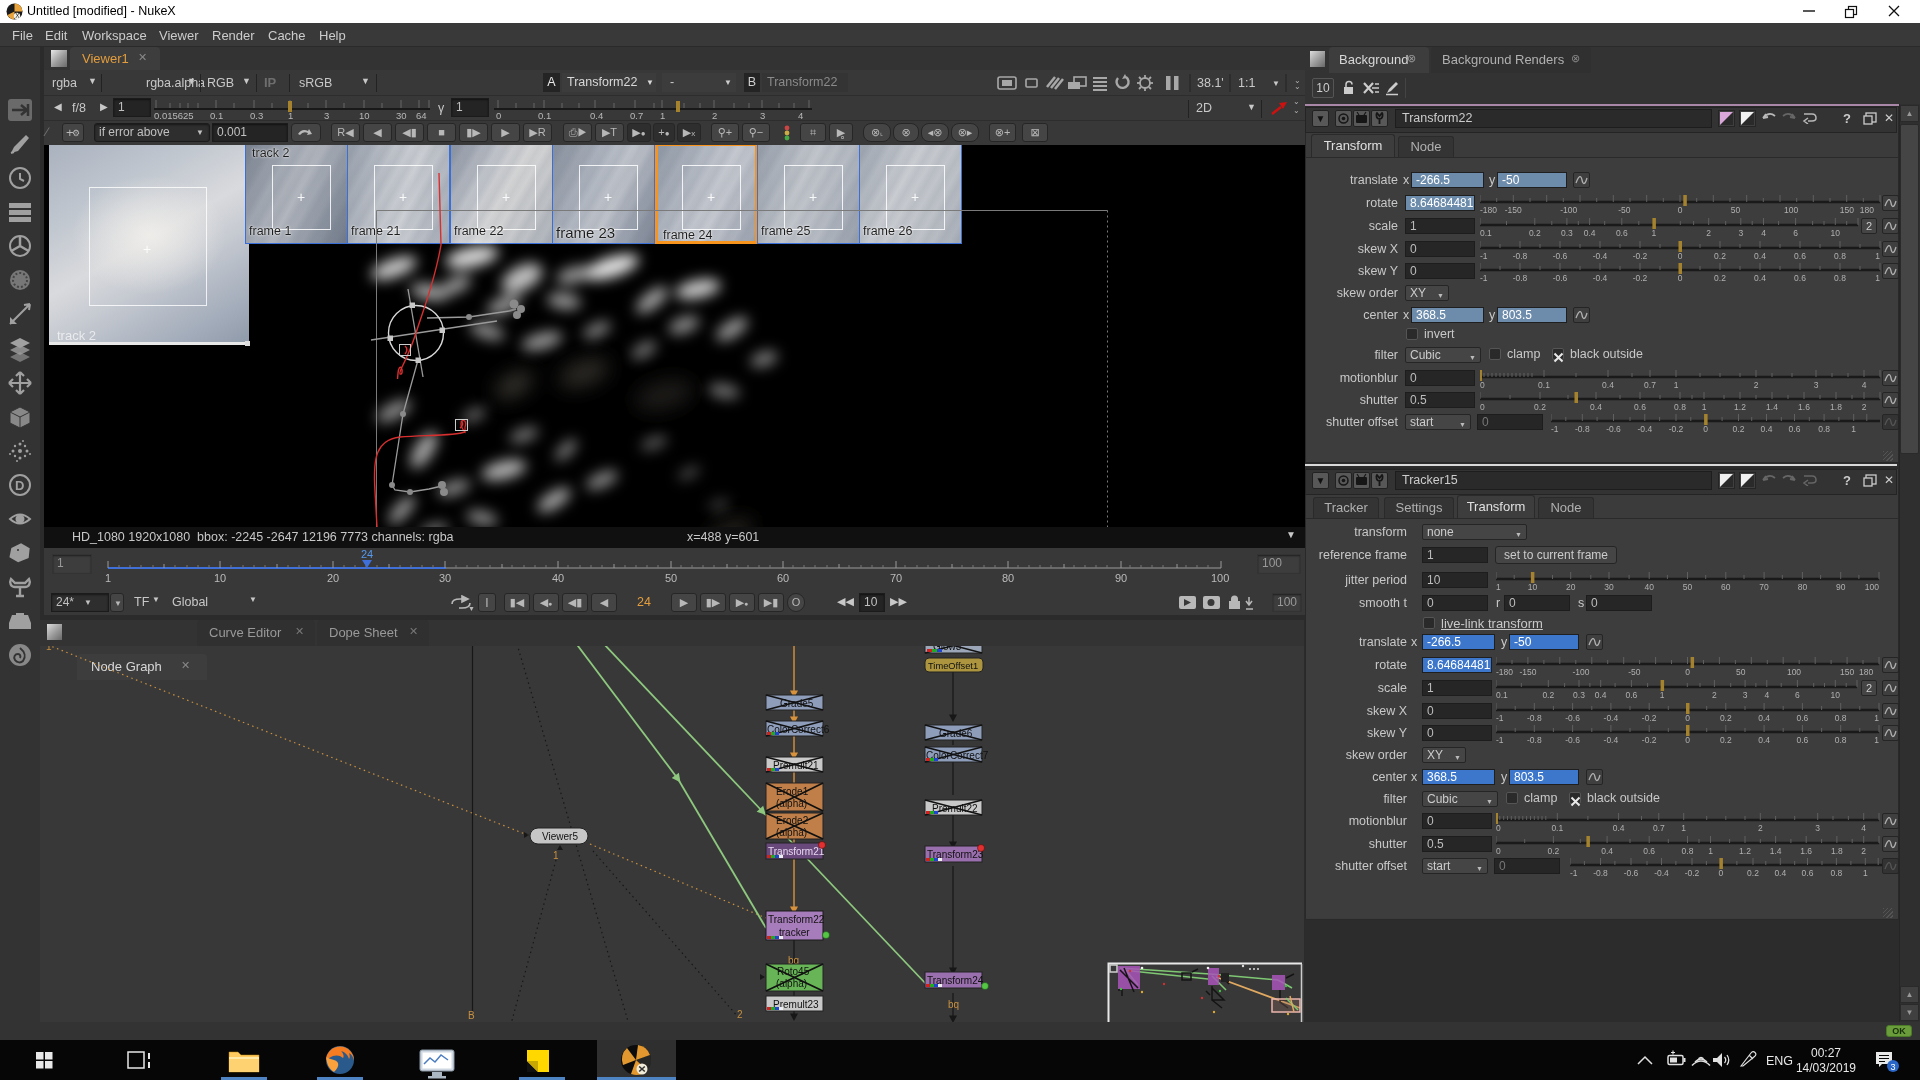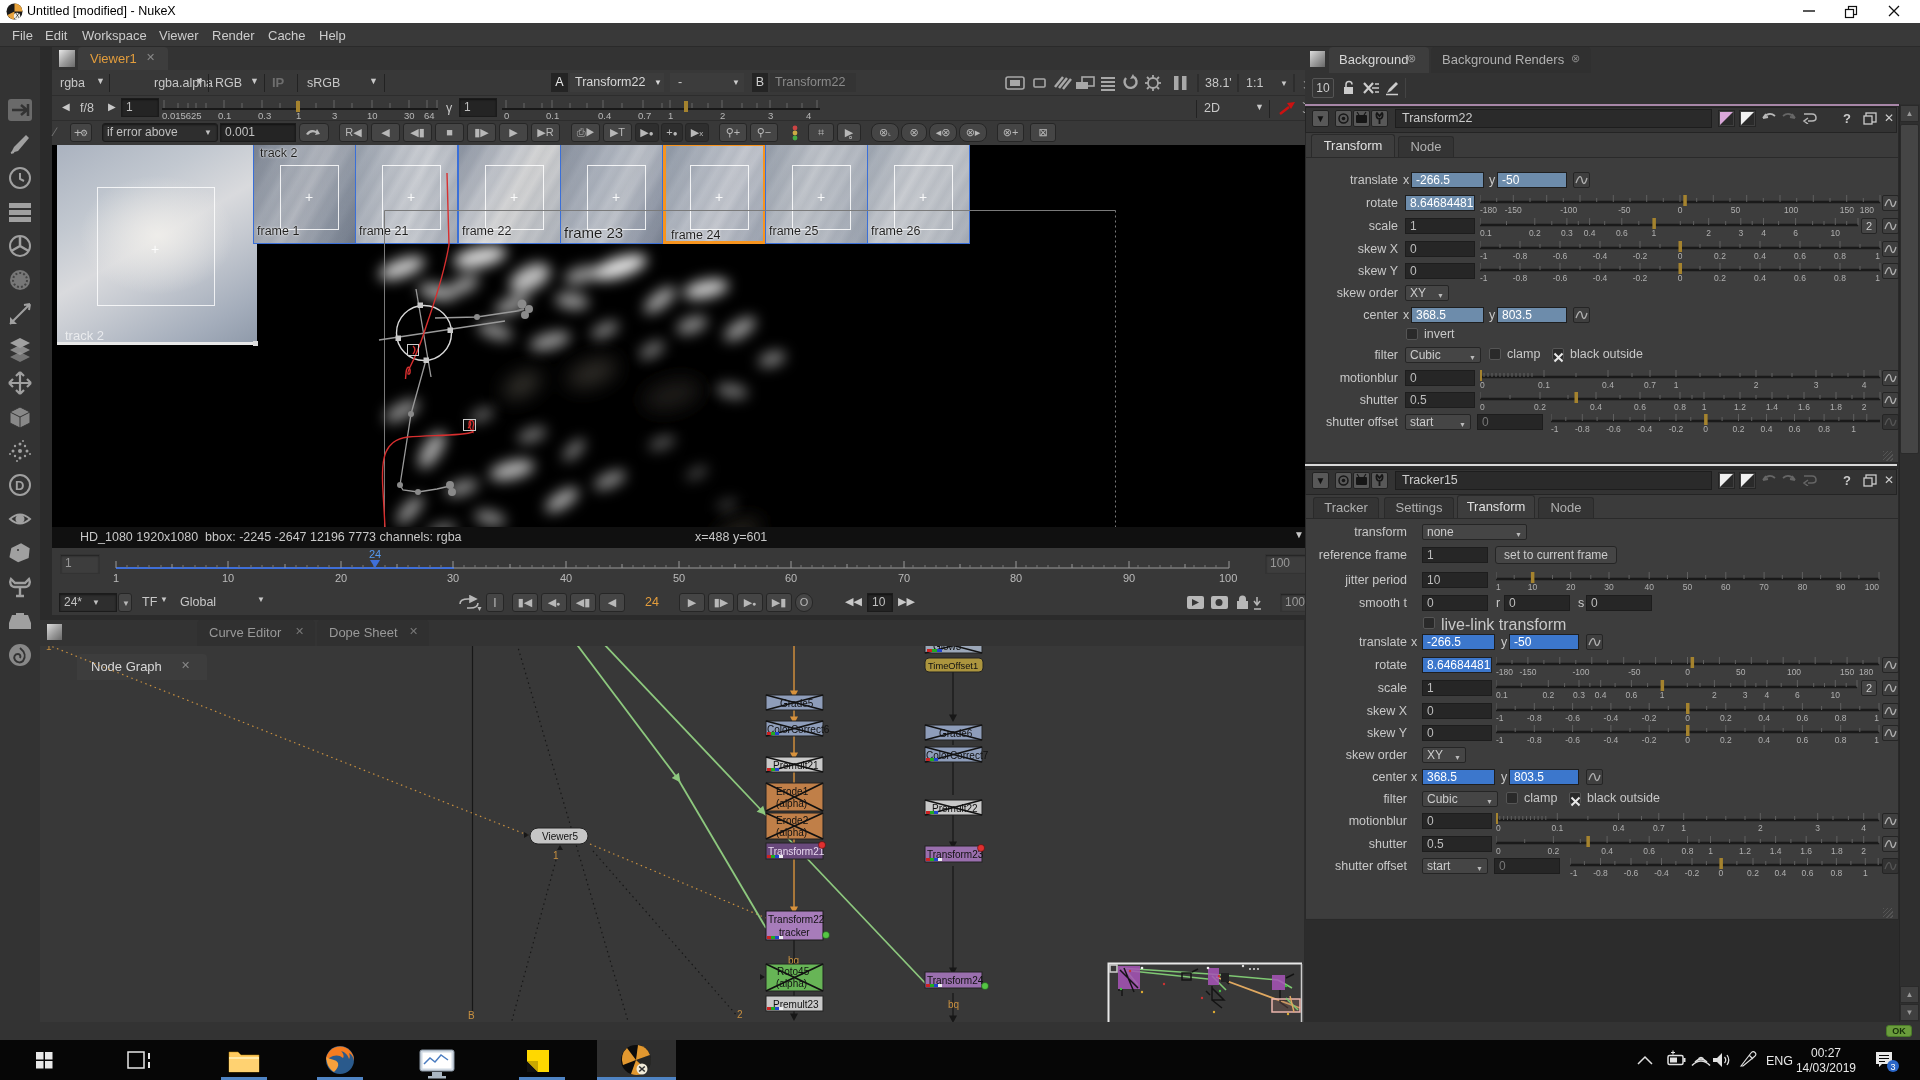--- a/index.html
+++ b/index.html
@@ -9,21 +9,21 @@
 #root { position:absolute; top:0; left:0; width:1920px; height:1080px; }
 
 #titlebar { left:0; top:0; width:1920px; height:23px; background:#ffffff; color:#000; }
 #titlebar .t { position:absolute; left:27px; top:4px; font-size:12.5px; }
 
 #menubar { left:0; top:23px; width:1920px; height:24px; background:#393939; color:#ccc; font-size:13px; border-bottom:1px solid #2a2a2a;}
 #menubar span { position:absolute; top:5px; }
 
 #ltools { left:0; top:47px; width:40px; height:975px; background:#333333; }
 
-#viewer { left:52px; top:47px; width:1488px; height:568px; background:#343434; }
+#viewer { left:44px; top:47px; width:1488px; height:568px; background:#343434; }
 .tabbar { position:absolute; background:#333333; }
 .tab { position:absolute; top:0; height:100%; background:#3d3d3d; border-radius:4px 4px 0 0; color:#ccc; font-size:13px; }
 
 .inp { position:absolute; background:#242424; border:1px solid #1b1b1b; color:#c0c0c0; font-size:12px; padding:1px 4px; box-shadow:inset 0 1px 2px rgba(0,0,0,.5);}
 .btn { position:absolute; background:#454545; border:1px solid #262626; border-radius:3px; color:#b8b8b8; }
 .sep { position:absolute; width:1px; background:#222; }
 .lbl { position:absolute; color:#c8c8c8; font-size:12.5px; }
 </style>
 </head>
 <body>
@@ -1481,21 +1481,21 @@
             <text x="383.0" y="20" text-anchor="end">100</text>
           </g>
         </svg>
     <div class="abs" style="left:5px;top:549px;width:97px;text-align:right;color:#c8c8c8;font-size:12.5px;">smooth t</div>
     <div class="abs" style="left:117px;top:548px;width:66px;height:16px;background:#262626;color:#bdbdbd;border:1px solid #1d1d1d;font-size:12px;padding:0 4px;line-height:14px;">0</div>
     <div class="abs" style="left:191px;top:549px;color:#c8c8c8;font-size:12.5px;">r</div>
     <div class="abs" style="left:199px;top:548px;width:66px;height:16px;background:#262626;color:#bdbdbd;border:1px solid #1d1d1d;font-size:12px;padding:0 4px;line-height:14px;">0</div>
     <div class="abs" style="left:273px;top:549px;color:#c8c8c8;font-size:12.5px;">s</div>
     <div class="abs" style="left:281px;top:548px;width:66px;height:16px;background:#262626;color:#bdbdbd;border:1px solid #1d1d1d;font-size:12px;padding:0 4px;line-height:14px;">0</div>
     <div class="abs" style="left:118px;top:570px;width:12px;height:12px;background:#2a2a2a;border:1px solid #555;border-radius:2px;"></div>
-    <div class="abs" style="left:136px;top:569px;color:#c8c8c8;font-size:16px;">live-link transform</div>
+    <div class="abs" style="left:136px;top:569px;color:#c8c8c8;font-size:13px;text-decoration:underline;">live-link transform</div>
     <div class="abs" style="left:5px;top:588px;width:97px;text-align:right;color:#c8c8c8;font-size:12.5px;">translate</div>
     <div class="abs" style="left:106px;top:588px;color:#c8c8c8;font-size:12.5px;">x</div>
     <div class="abs" style="left:117px;top:587px;width:73px;height:16px;background:#3c77cc;color:#fff;border:1px solid #1f1f1f;font-size:12px;padding:0 4px;line-height:14px;">-266.5</div>
     <div class="abs" style="left:196px;top:588px;color:#c8c8c8;font-size:12.5px;">y</div>
     <div class="abs" style="left:204px;top:587px;width:70px;height:16px;background:#3c77cc;color:#fff;border:1px solid #1f1f1f;font-size:12px;padding:0 4px;line-height:14px;">-50</div>
     <div class="abs" style="left:281px;top:587px;width:17px;height:16px;background:#3f3f3f;border:1px solid #252525;border-radius:2px;"><svg width="15" height="14">
             <path d="M 2 10 C 5 2 7 2 8 7 C 9 12 11 12 13 5" stroke="#b0b0b0" stroke-width="1.3" fill="none"></path>
           </svg></div>
     <div class="abs" style="left:5px;top:611px;width:97px;text-align:right;color:#c8c8c8;font-size:12.5px;">rotate</div>
     <div class="abs" style="left:117px;top:610px;width:70px;height:16px;background:#3c77cc;color:#fff;border:1px solid #1f1f1f;font-size:12px;padding:0 4px;line-height:14px;">8.64684481</div>

